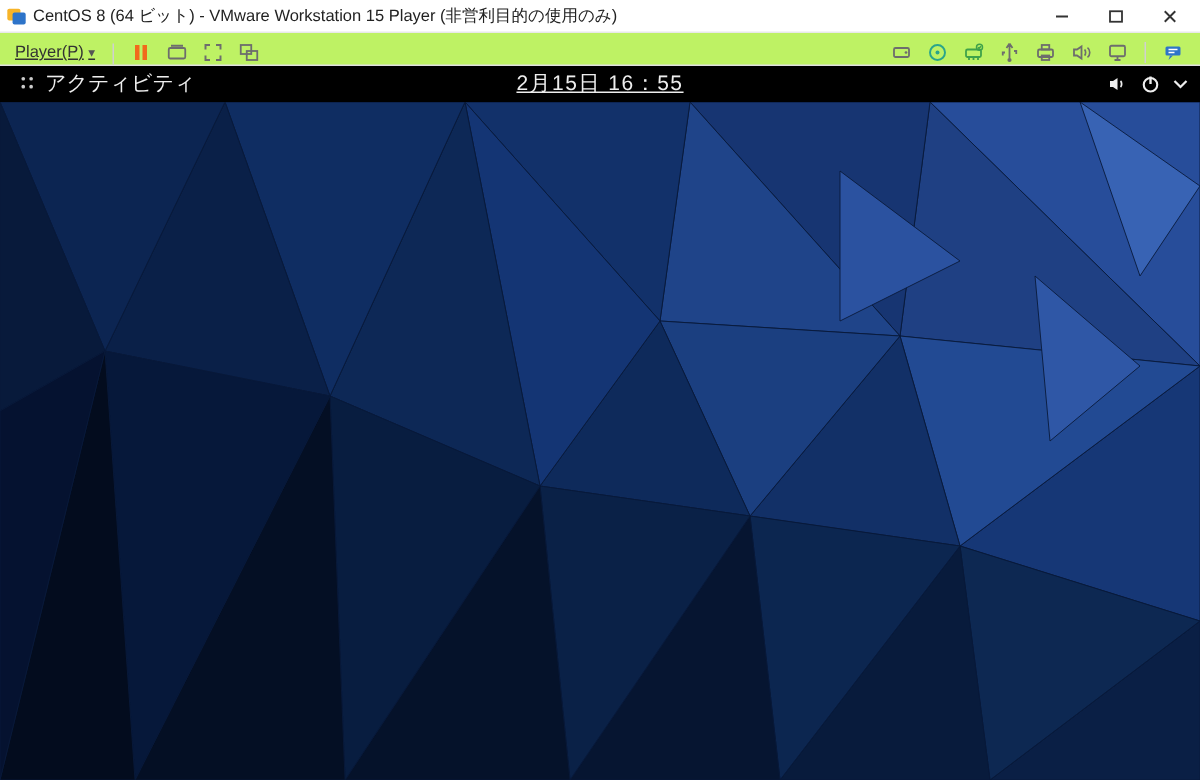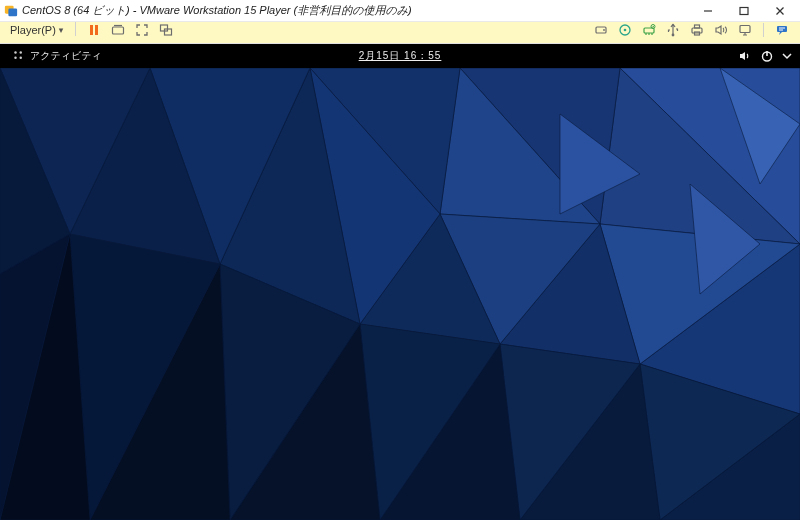--- a/index.html
+++ b/index.html
@@ -18,42 +18,43 @@
   padding: 0 2px;
   font-size: 11px;
   color: #222;
   border-bottom: 1px solid #e9e9e9;
 }
 .win-title .app-icon {
   width: 14px; height: 14px;
   margin: 0 4px 0 2px;
   display: inline-flex; align-items: center; justify-content: center;
 }
-.win-title .title-text { flex: 0 0 auto; font-style: italic; }
+.win-title .title-text { flex: 0 0 auto; }
 .win-title .spacer { flex: 1 1 auto; }
 .win-ctrl {
   display: flex; align-items: center;
   height: 100%;
 }
 .win-btn {
   width: 36px; height: 100%;
   display: inline-flex; align-items: center; justify-content: center;
   color: #333;
 }
 .win-btn svg { width: 10px; height: 10px; }
 
 
 .vm-toolbar {
   height: 22px;
-  background: #fef9c3;
+  background: #bef264;
   border-bottom: 1px solid #e0e0e0;
-  display: flex; align-items: flex-start;
+  display: flex; align-items: flex-end;
   padding: 0 6px 0 4px;
   font-size: 11px;
   color: #333;
+  text-decoration: underline;
 }
 .vm-toolbar .player-menu {
   padding: 2px 6px;
   display: inline-flex; align-items: center;
 }
 .vm-toolbar .caret {
   font-size: 9px; margin-left: 3px; color: #555;
 }
 .vm-toolbar .sep {
   width: 1px; height: 14px;
@@ -78,21 +79,21 @@
 }
 
 
 .gnome-top {
   position: absolute; top: 0; left: 0; right: 0;
   height: 24px;
   background: #000;
   display: flex; align-items: center;
   padding: 0 8px;
   color: #eee;
-  font-size: 10px;
+  font-size: 14px;
   z-index: 2;
 }
 .gnome-top .activities {
   display: inline-flex; align-items: center;
   padding: 2px 4px;
 }
 .gnome-top .activities .foot {
   width: 14px; height: 14px; margin-right: 4px;
   display: inline-flex; align-items: center; justify-content: center;
 }

